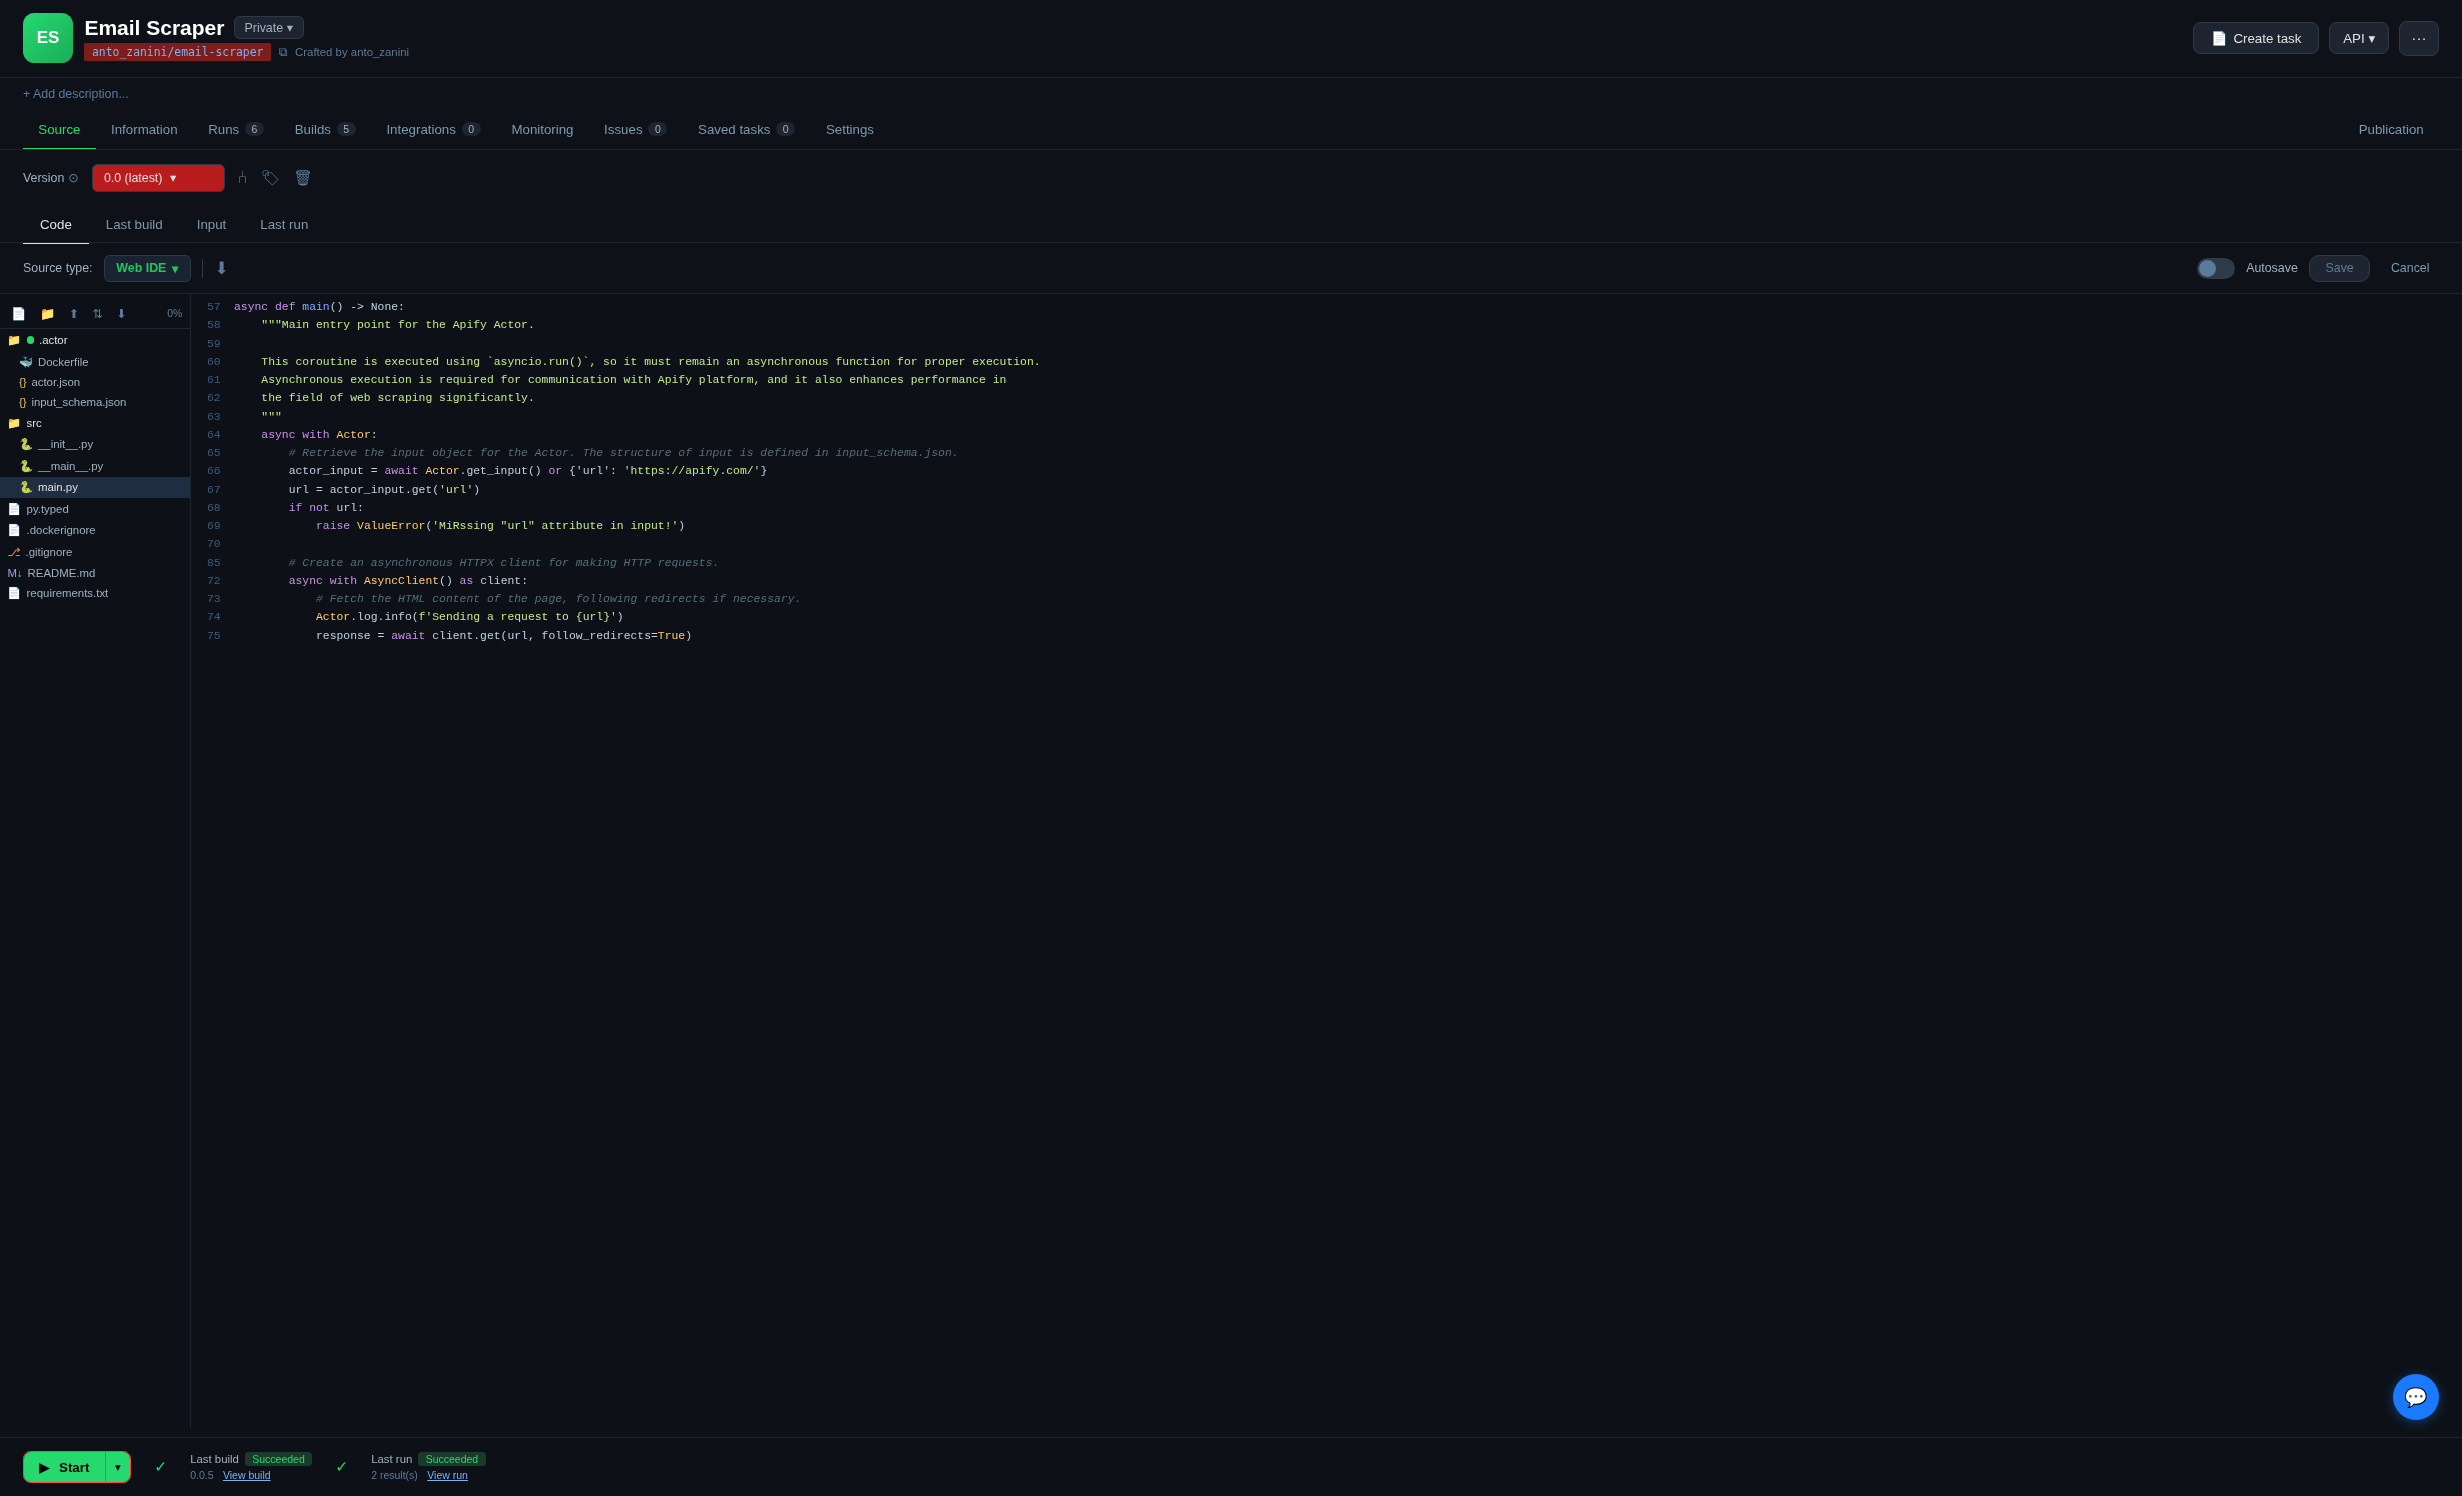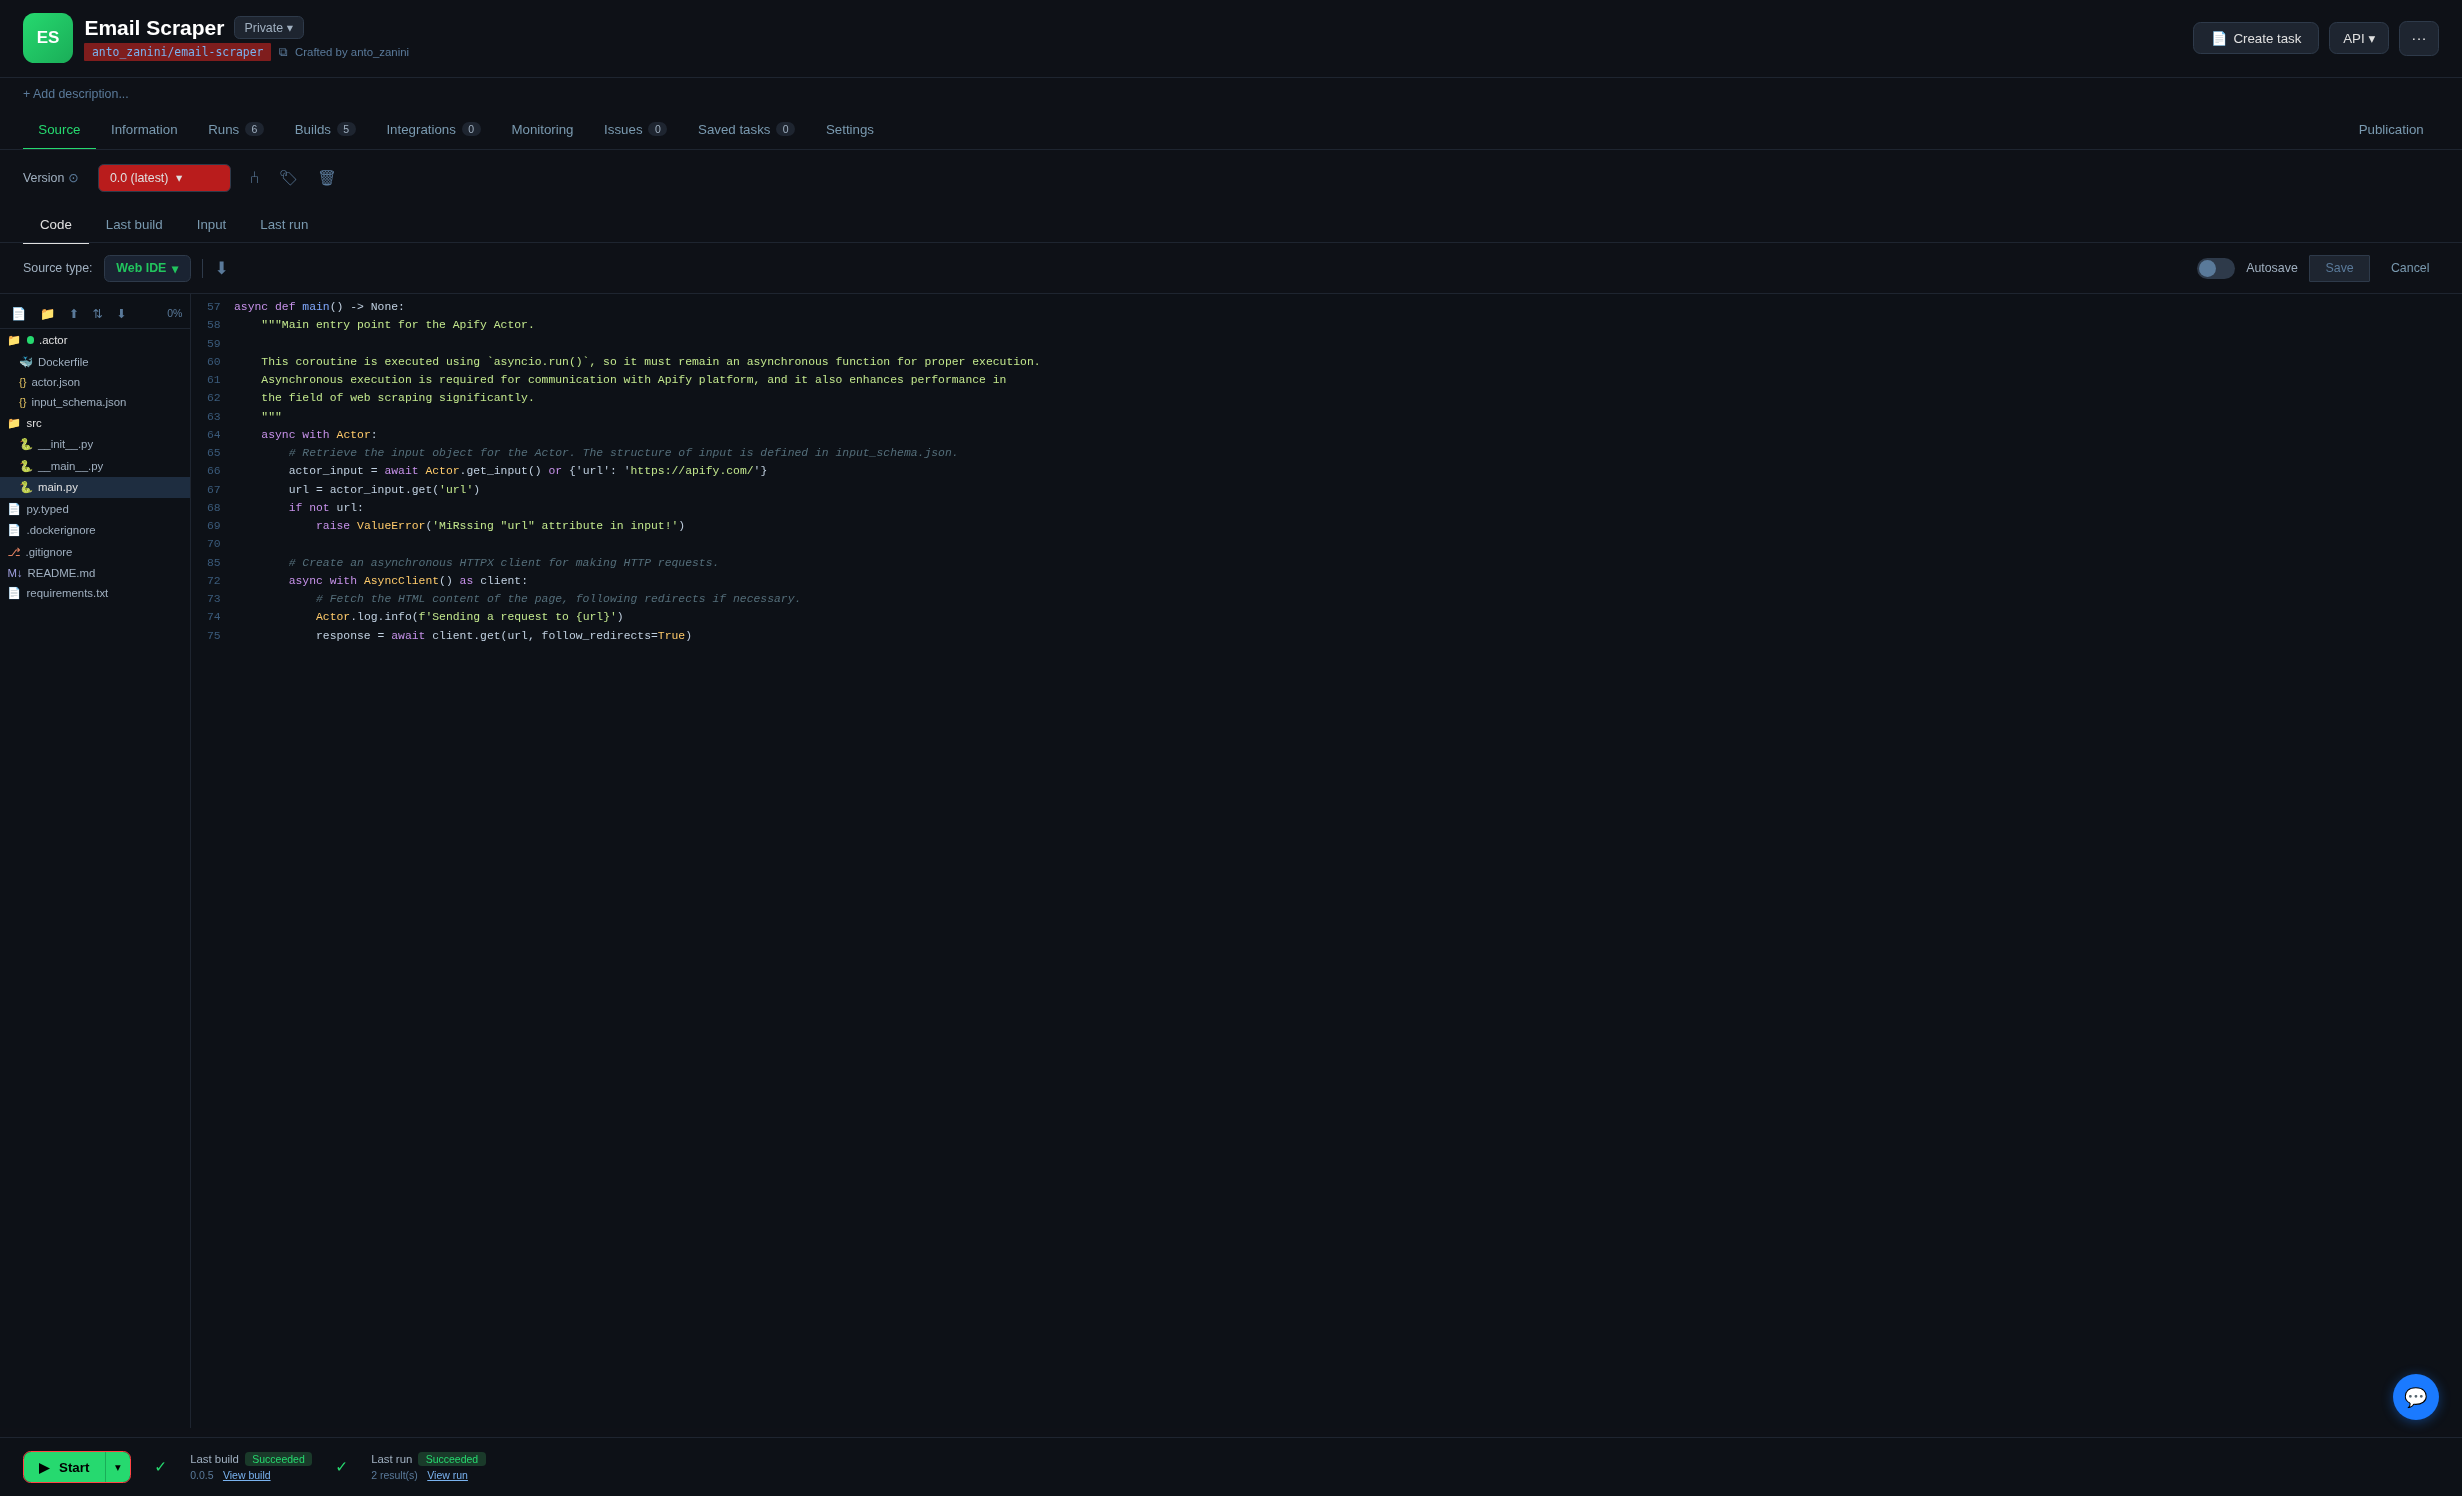--- a/index.html
+++ b/index.html
@@ -164,21 +164,21 @@
     .tab-publication {
       margin-left: auto;
       color: #7a9ab0;
     }
 
     
     .version-bar {
       display: flex;
       align-items: center;
       padding: 13.3px 23px;
-      gap: 19px;
+      gap: 13px;
       background: #0e1117;
     }
     .version-label {
       color: #a0b0c0;
       font-size: 12.4px;
       display: flex;
       align-items: center;
       gap: 3.8px;
     }
     .version-select {
@@ -270,21 +270,21 @@
       top: 1.9px;
       left: 1.9px;
     }
     .autosave-label {
       color: #a0b0c0;
       font-size: 12.4px;
     }
     .btn-save {
       background: #1e2530;
       border: 1px solid #2e3a4a;
-      border-radius: 1px;
+      border-radius: 10px;
       color: #5a7a9a;
       padding: 5.7px 15.3px;
       font-size: 12.4px;
       cursor: pointer;
     }
     .btn-cancel {
       background: transparent;
       border: none;
       color: #7a9ab0;
       padding: 5.7px 9.5px;

